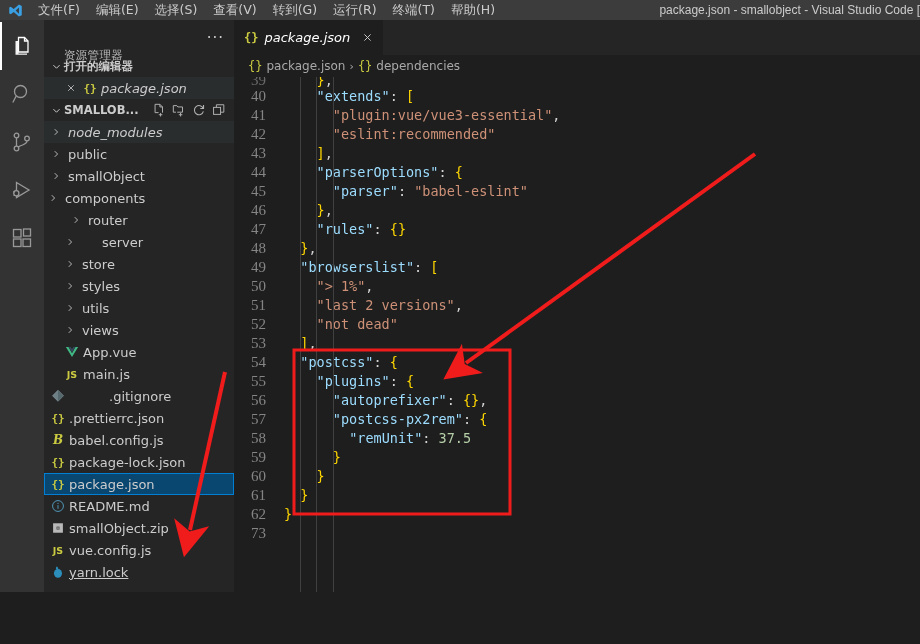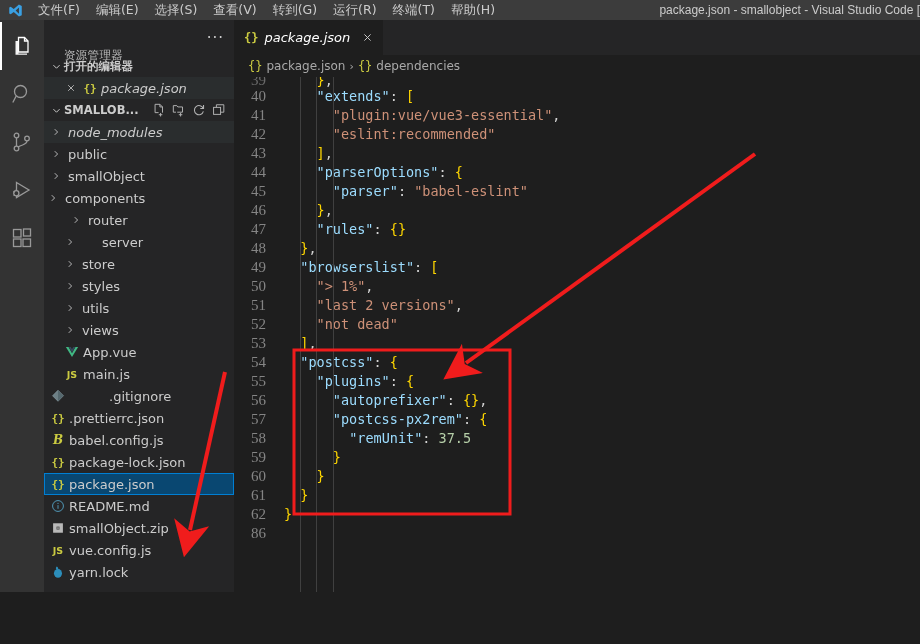--- a/index.html
+++ b/index.html
@@ -468,21 +468,21 @@
               </svg>
             </span>
             <span class="label">smallObject.zip</span>
           </div>
           <div class="row" style="padding-left: 4px;">
             <span class="ficon">
               <span style="color:#cbcb41;font-size:9.5px;font-weight:bold;font-family:'DejaVu Sans',sans-serif">JS</span>
             </span>
             <span class="label">vue.config.js</span>
           </div>
-          <div class="row" style="padding-left: 4px;">
+          <div class="row" style="padding-left: 4px; text-decoration: underline;">
             <span class="ficon">
               <svg viewBox="0 0 16 16">
                 <ellipse cx="8" cy="9.5" rx="4.6" ry="5" fill="#2c8ebb"></ellipse>
                 <path d="M6.6 1.8c1.3.5 1.9 1.9 1.7 3.3-.8.3-1.9.2-2.6-.5-.3-1 .2-2.2.9-2.8z" fill="#2c8ebb"></path>
               </svg>
             </span>
             <span class="label">yarn.lock</span>
           </div>
         </div>
     </div>
@@ -532,21 +532,21 @@
             <div>53</div>
             <div>54</div>
             <div>55</div>
             <div>56</div>
             <div>57</div>
             <div>58</div>
             <div>59</div>
             <div>60</div>
             <div>61</div>
             <div>62</div>
-            <div>86</div>
+            <div>73</div>
           </div>
         <div class="code" id="code"><div class="ln" style="height: 10px; line-height: 6px; overflow: hidden;"><span class="tok-plain"> </span><span class="tok-plain"> </span><span class="tok-plain"> </span><span class="tok-plain"> </span><span class="tok-p1">}</span><span class="tok-plain">,</span></div><div class="ln"><span class="tok-plain"> </span><span class="tok-plain"> </span><span class="tok-plain"> </span><span class="tok-plain"> </span><span class="tok-key">"extends"</span><span class="tok-plain">:</span><span class="tok-plain"> </span><span class="tok-p1">[</span></div><div class="ln"><span class="tok-plain"> </span><span class="tok-plain"> </span><span class="tok-plain"> </span><span class="tok-plain"> </span><span class="tok-plain"> </span><span class="tok-plain"> </span><span class="tok-str">"plugin:vue/vue3-essential"</span><span class="tok-plain">,</span></div><div class="ln"><span class="tok-plain"> </span><span class="tok-plain"> </span><span class="tok-plain"> </span><span class="tok-plain"> </span><span class="tok-plain"> </span><span class="tok-plain"> </span><span class="tok-str">"eslint:recommended"</span></div><div class="ln"><span class="tok-plain"> </span><span class="tok-plain"> </span><span class="tok-plain"> </span><span class="tok-plain"> </span><span class="tok-p1">]</span><span class="tok-plain">,</span></div><div class="ln"><span class="tok-plain"> </span><span class="tok-plain"> </span><span class="tok-plain"> </span><span class="tok-plain"> </span><span class="tok-key">"parserOptions"</span><span class="tok-plain">:</span><span class="tok-plain"> </span><span class="tok-p1">{</span></div><div class="ln"><span class="tok-plain"> </span><span class="tok-plain"> </span><span class="tok-plain"> </span><span class="tok-plain"> </span><span class="tok-plain"> </span><span class="tok-plain"> </span><span class="tok-key">"parser"</span><span class="tok-plain">:</span><span class="tok-plain"> </span><span class="tok-str">"babel-eslint"</span></div><div class="ln"><span class="tok-plain"> </span><span class="tok-plain"> </span><span class="tok-plain"> </span><span class="tok-plain"> </span><span class="tok-p1">}</span><span class="tok-plain">,</span></div><div class="ln"><span class="tok-plain"> </span><span class="tok-plain"> </span><span class="tok-plain"> </span><span class="tok-plain"> </span><span class="tok-key">"rules"</span><span class="tok-plain">:</span><span class="tok-plain"> </span><span class="tok-p1">{</span><span class="tok-p1">}</span></div><div class="ln"><span class="tok-plain"> </span><span class="tok-plain"> </span><span class="tok-p1">}</span><span class="tok-plain">,</span></div><div class="ln"><span class="tok-plain"> </span><span class="tok-plain"> </span><span class="tok-key">"browserslist"</span><span class="tok-plain">:</span><span class="tok-plain"> </span><span class="tok-p1">[</span></div><div class="ln"><span class="tok-plain"> </span><span class="tok-plain"> </span><span class="tok-plain"> </span><span class="tok-plain"> </span><span class="tok-str">"&gt; 1%"</span><span class="tok-plain">,</span></div><div class="ln"><span class="tok-plain"> </span><span class="tok-plain"> </span><span class="tok-plain"> </span><span class="tok-plain"> </span><span class="tok-str">"last 2 versions"</span><span class="tok-plain">,</span></div><div class="ln"><span class="tok-plain"> </span><span class="tok-plain"> </span><span class="tok-plain"> </span><span class="tok-plain"> </span><span class="tok-str">"not dead"</span></div><div class="ln"><span class="tok-plain"> </span><span class="tok-plain"> </span><span class="tok-p1">]</span><span class="tok-plain">,</span></div><div class="ln"><span class="tok-plain"> </span><span class="tok-plain"> </span><span class="tok-key">"postcss"</span><span class="tok-plain">:</span><span class="tok-plain"> </span><span class="tok-p1">{</span></div><div class="ln"><span class="tok-plain"> </span><span class="tok-plain"> </span><span class="tok-plain"> </span><span class="tok-plain"> </span><span class="tok-key">"plugins"</span><span class="tok-plain">:</span><span class="tok-plain"> </span><span class="tok-p1">{</span></div><div class="ln"><span class="tok-plain"> </span><span class="tok-plain"> </span><span class="tok-plain"> </span><span class="tok-plain"> </span><span class="tok-plain"> </span><span class="tok-plain"> </span><span class="tok-key">"autoprefixer"</span><span class="tok-plain">:</span><span class="tok-plain"> </span><span class="tok-p1">{</span><span class="tok-p1">}</span><span class="tok-plain">,</span></div><div class="ln"><span class="tok-plain"> </span><span class="tok-plain"> </span><span class="tok-plain"> </span><span class="tok-plain"> </span><span class="tok-plain"> </span><span class="tok-plain"> </span><span class="tok-key">"postcss-px2rem"</span><span class="tok-plain">:</span><span class="tok-plain"> </span><span class="tok-p1">{</span></div><div class="ln"><span class="tok-plain"> </span><span class="tok-plain"> </span><span class="tok-plain"> </span><span class="tok-plain"> </span><span class="tok-plain"> </span><span class="tok-plain"> </span><span class="tok-plain"> </span><span class="tok-plain"> </span><span class="tok-key">"remUnit"</span><span class="tok-plain">:</span><span class="tok-plain"> </span><span class="tok-num">37.5</span></div><div class="ln"><span class="tok-plain"> </span><span class="tok-plain"> </span><span class="tok-plain"> </span><span class="tok-plain"> </span><span class="tok-plain"> </span><span class="tok-plain"> </span><span class="tok-p1">}</span></div><div class="ln"><span class="tok-plain"> </span><span class="tok-plain"> </span><span class="tok-plain"> </span><span class="tok-plain"> </span><span class="tok-p1">}</span></div><div class="ln"><span class="tok-plain"> </span><span class="tok-plain"> </span><span class="tok-p1">}</span></div><div class="ln"><span class="tok-p1">}</span></div><div class="ln"></div><div class="guide" style="left: 22.2px;"></div><div class="guide" style="left: 38.4px;"></div><div class="guide" style="left: 54.6px;"></div></div>
       </div>
     </div>
   </div>
 
   <div class="annot-layer">
     <svg viewBox="0 0 920 644" xmlns="http://www.w3.org/2000/svg">
       <defs>
         <marker id="ah" markerWidth="9" markerHeight="9" refX="2" refY="4.5" orient="auto">

